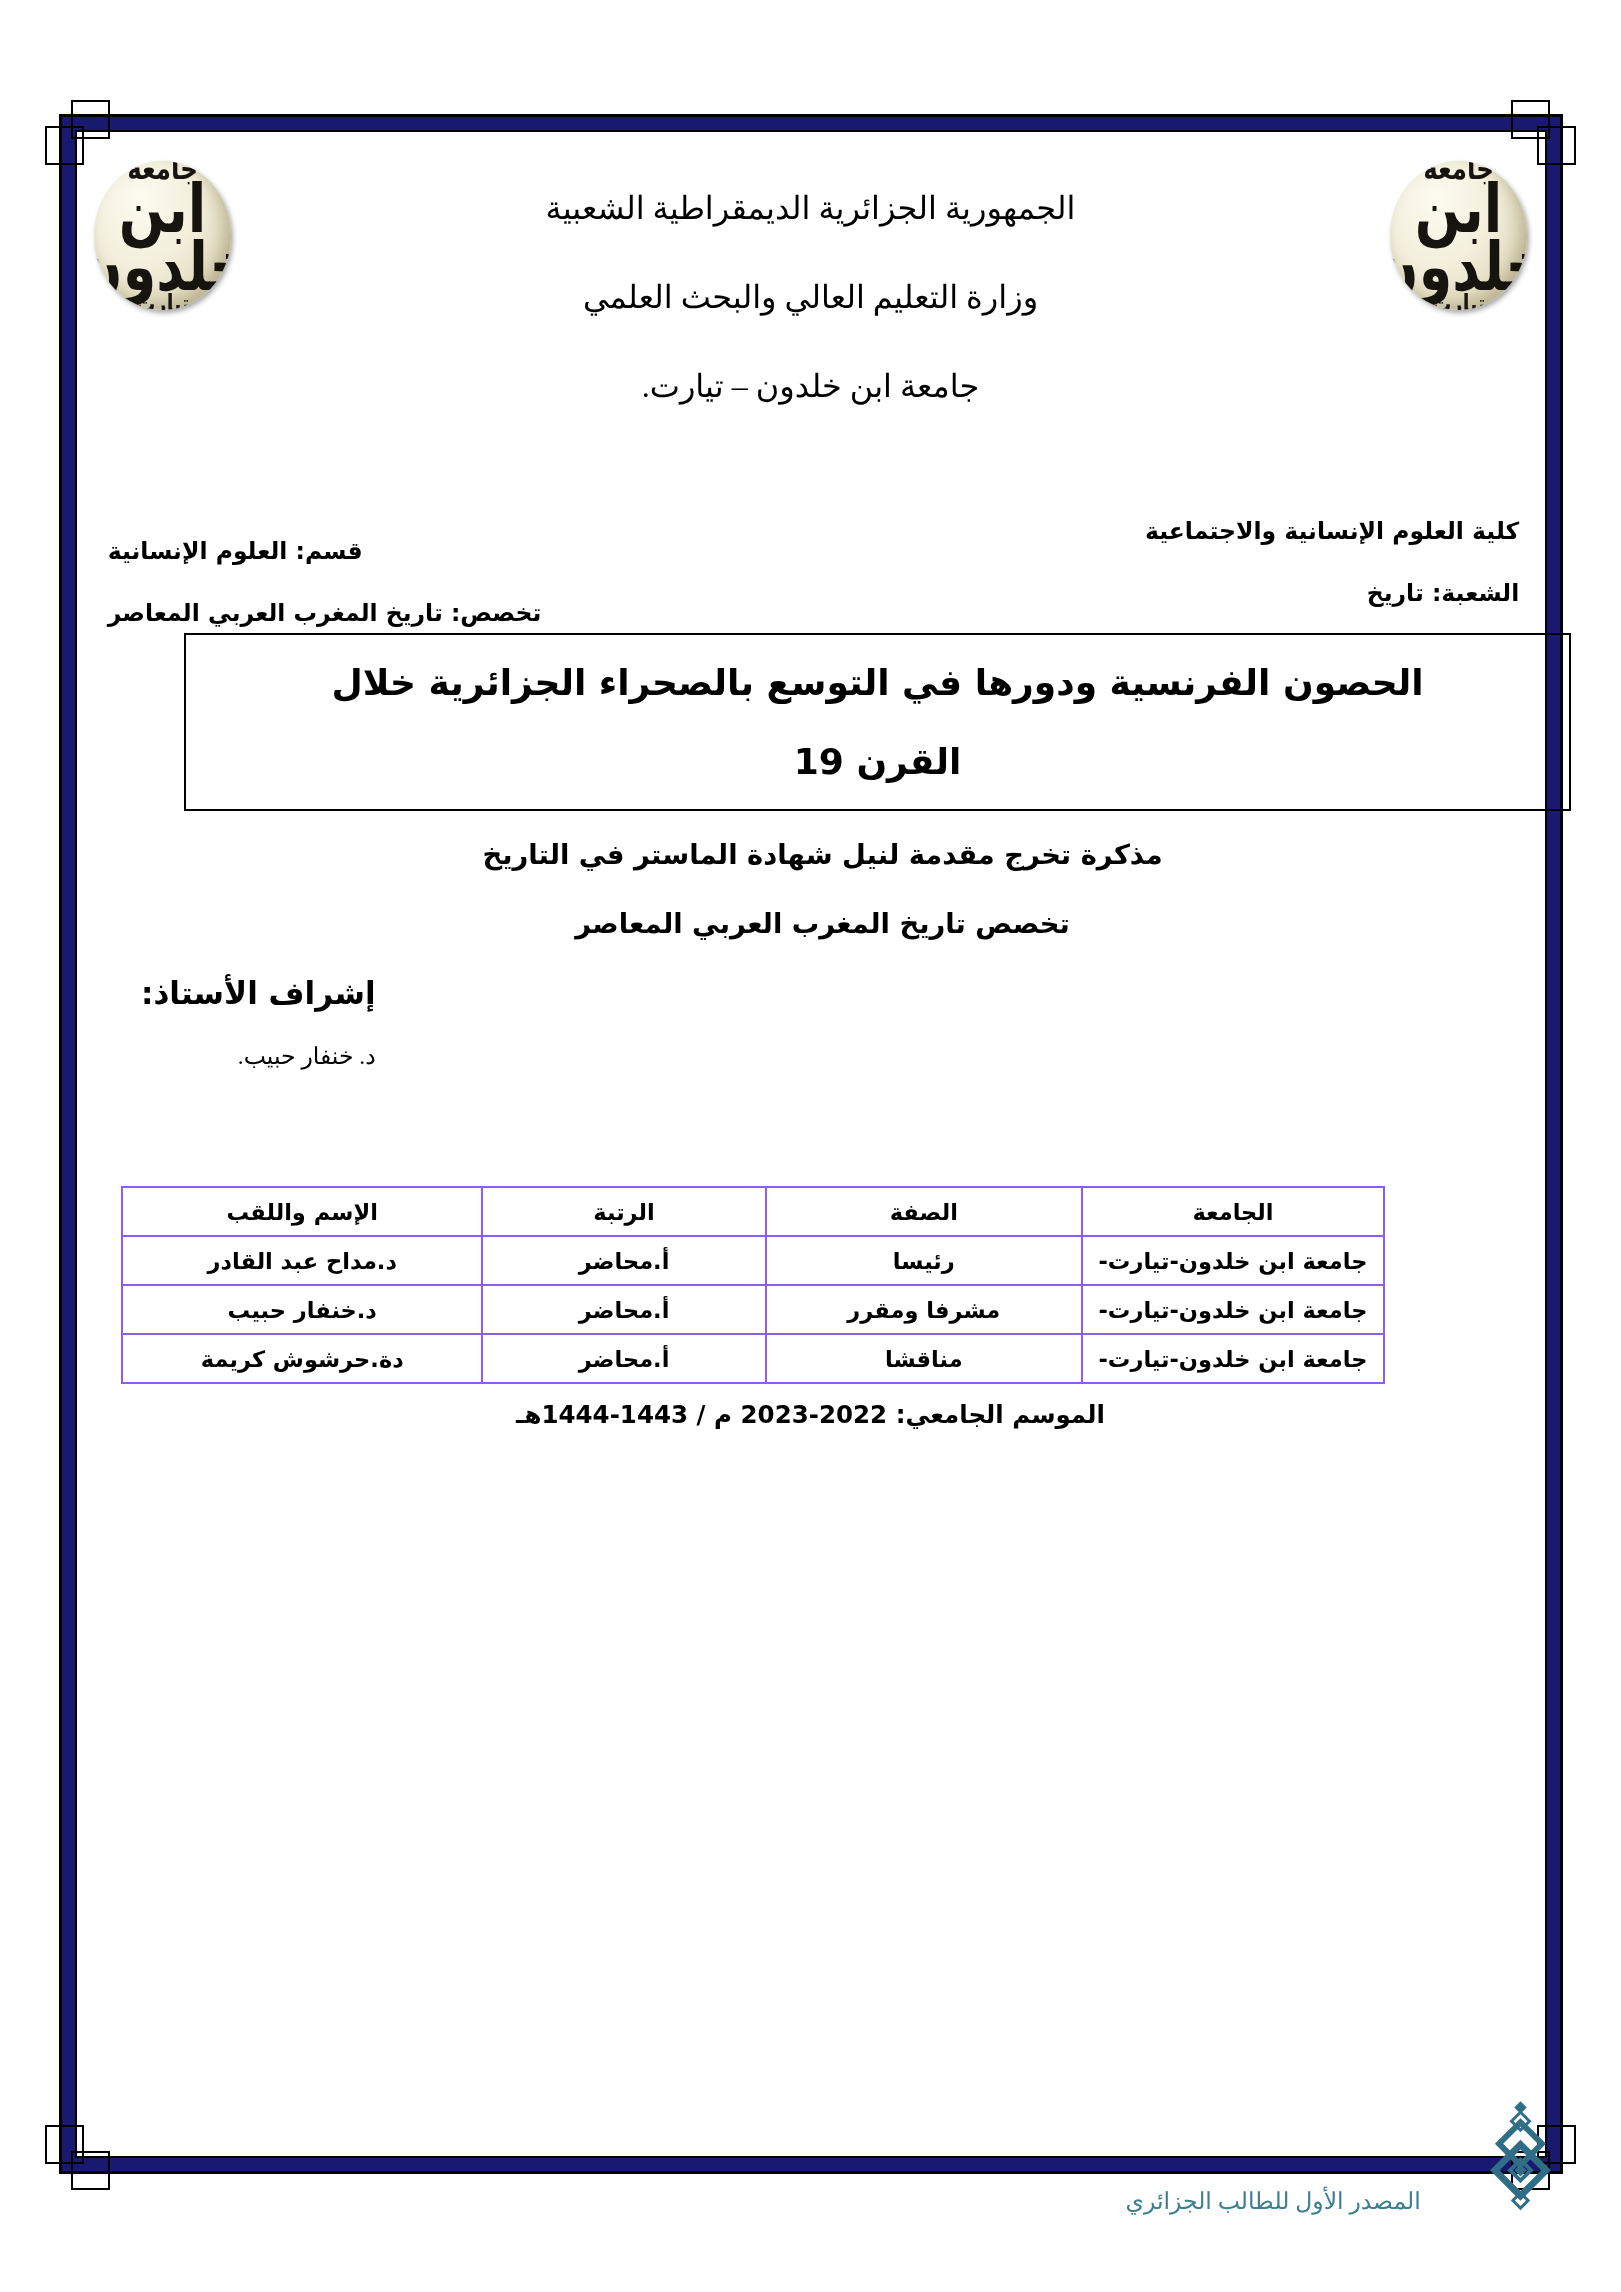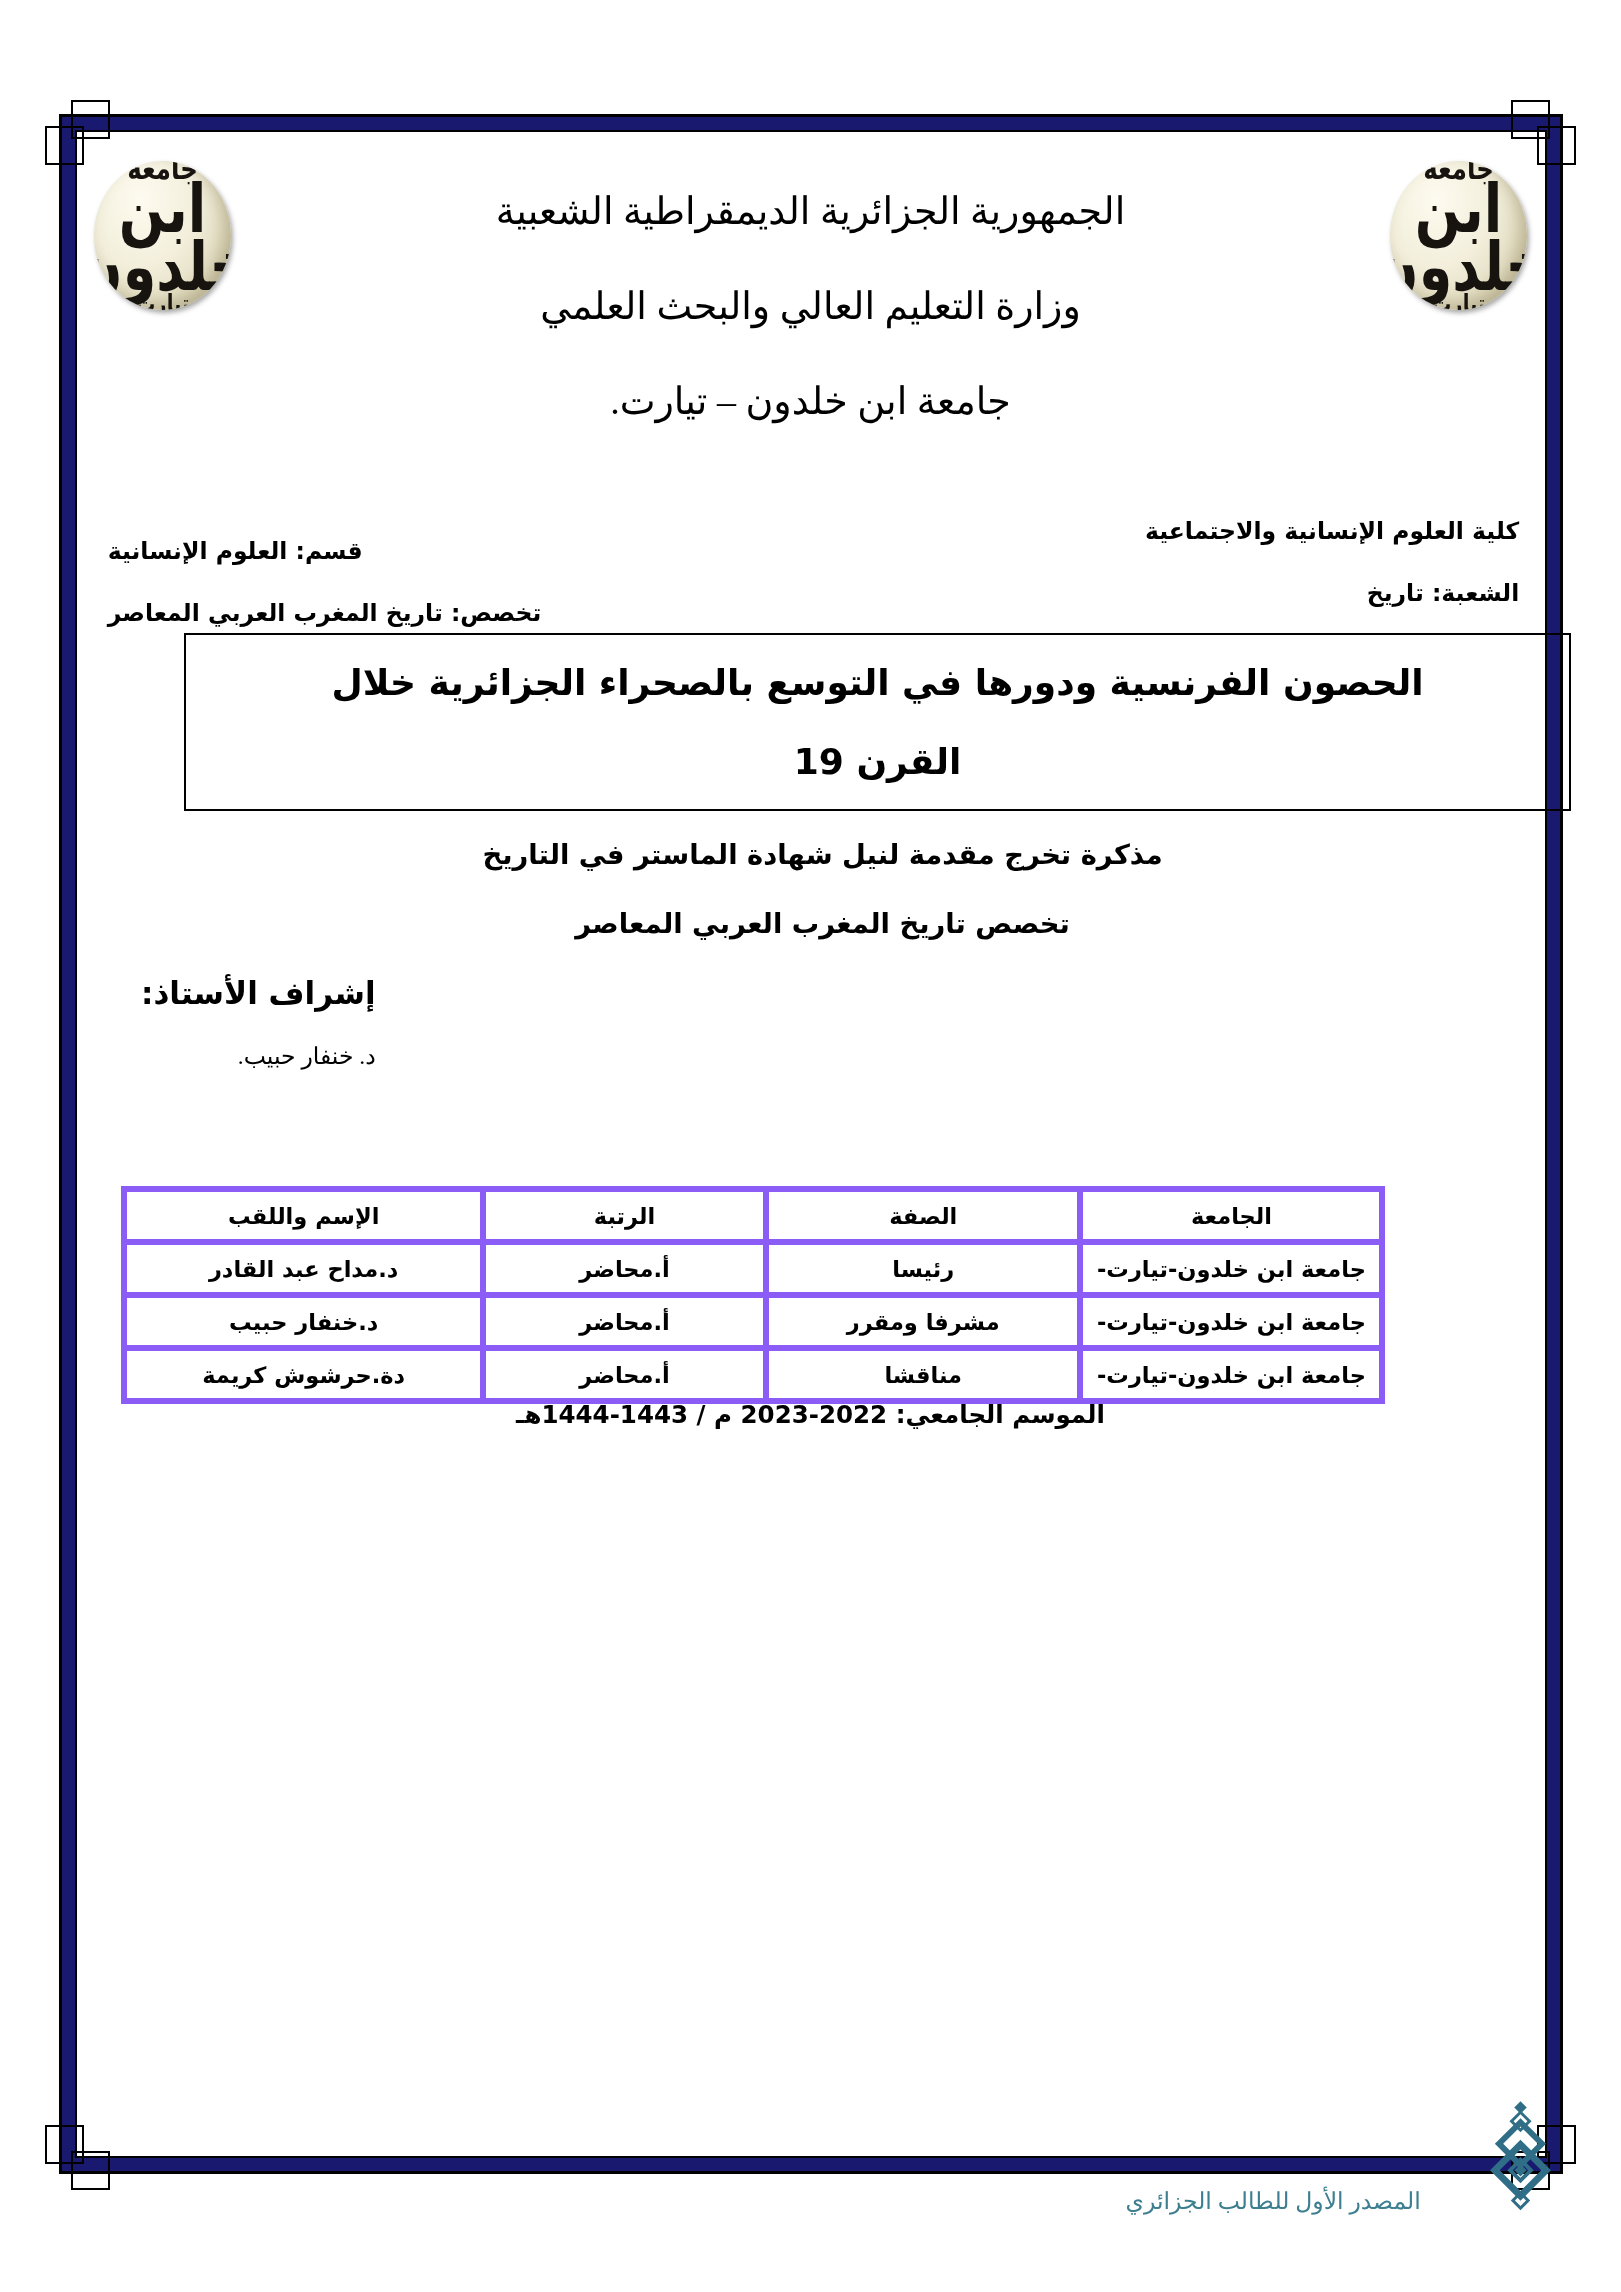--- a/index.html
+++ b/index.html
@@ -125,21 +125,21 @@
   
   .header-block {
     position: absolute;
     left: 0;
     top: 45px;
     width: 100%;
     text-align: center;
   }
   .header-line {
     font-family: "Liberation Serif", "DejaVu Serif", serif;
-    font-size: 38px;
+    font-size: 32px;
     line-height: 1.0;
     color: #000000;
     margin: 0 0 57px 0;
     white-space: nowrap;
   }
 
   
   .meta-row {
     position: absolute;
     left: 0;
@@ -254,21 +254,21 @@
 
   table.committee {
     position: absolute;
     left: 27.4px;
     top: 1039px;
     width: 1264px;
     border-collapse: collapse;
     table-layout: fixed;
   }
   table.committee td, table.committee th {
-    border: 6px solid #8b5cf6;
+    border: 2px solid #8b5cf6;
     text-align: center;
     vertical-align: middle;
     font-family: "DejaVu Sans", "Liberation Sans", sans-serif;
     font-weight: bold;
     font-size: 22.5px;
     color: #000000;
     padding: 0;
     height: 47px;
     white-space: nowrap;
   }

